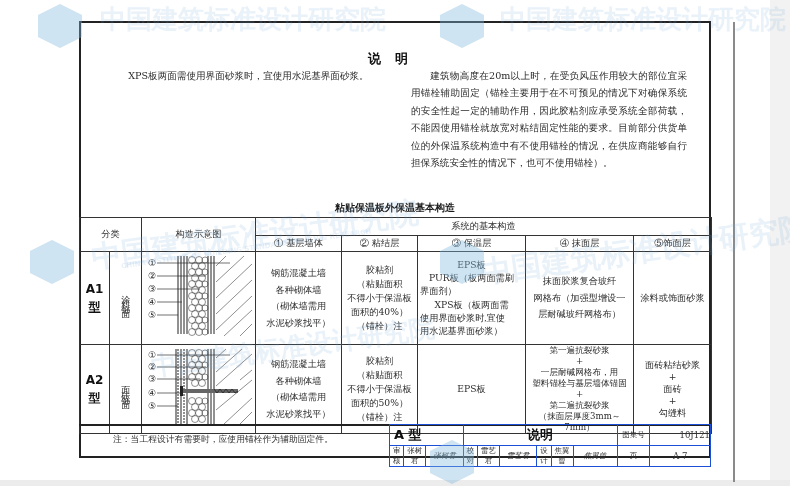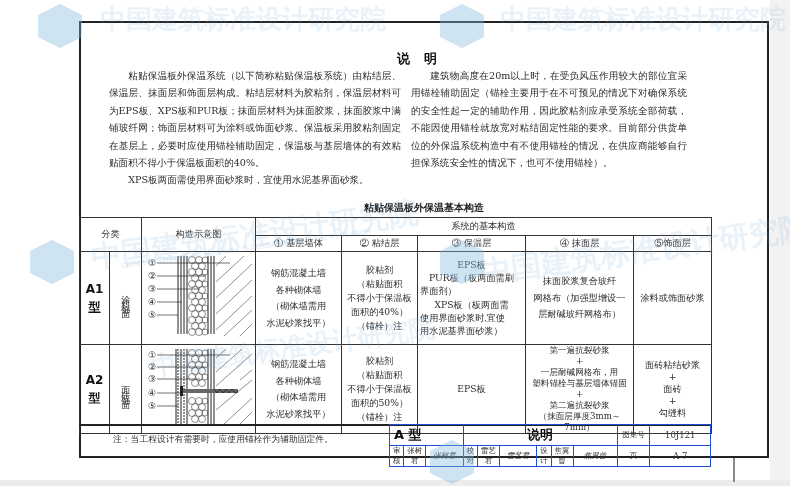--- a/index.html
+++ b/index.html
@@ -6,21 +6,21 @@
   body {
     width:790px; height:486px; position:relative; overflow:hidden;
     background:#ffffff;
     font-family:"DejaVu Serif", "Liberation Serif", serif;
     color:#2a2a2a;
   }
   .bottom-band { position:absolute; left:0; top:480px; width:790px; height:6px; background:#ececec; }
   .right-band { position:absolute; left:770px; top:0; width:20px; height:486px; background:#f2f2f2; }
   .side-rule { position:absolute; left:733px; top:22px; width:2px; height:460px; background:#8a8a8a; }
   .sheet {
-    position:absolute; left:79px; top:21px; width:690px; height:437px;
+    position:absolute; left:79px; top:21px; width:632px; height:437px;
     border:2px solid #222; background:#fff; box-sizing:border-box;
   }
   .watermark {
     position:absolute; color:rgba(120,170,215,0.16); font-family:"DejaVu Sans", sans-serif;
     font-weight:bold; pointer-events:none; white-space:nowrap;
   }
   .wm-star { position:absolute; width:44px; height:44px; pointer-events:none; }
   .wm-star::before, .wm-star::after {
     content:""; position:absolute; left:0; top:0; width:44px; height:44px;
     background:rgba(130,185,225,0.22);
@@ -58,21 +58,20 @@
 
 <div class="right-band"></div>
 <div class="bottom-band"></div>
 <div class="side-rule"></div>
 
 <div class="sheet">
 
   <div class="title">说明</div>
 
   <div class="notes-col" style="left:28px; top:44px; width:292px;">
-    <p>粘贴保温板外保温系统（以下简称粘贴保温板系统）由粘结层、保温层、抹面层和饰面层构成。粘结层材料为胶粘剂，保温层材料可为EPS板、XPS板和PUR板；抹面层材料为抹面胶浆，抹面胶浆中满铺玻纤网；饰面层材料可为涂料或饰面砂浆。保温板采用胶粘剂固定在基层上，必要时应使用锚栓辅助固定，保温板与基层墙体的有效粘贴面积不得小于保温板面积的40%。</p>
     <p>XPS板两面需使用界面砂浆时，宜使用水泥基界面砂浆。</p>
   </div>
 
   <div class="notes-col" style="left:330px; top:44px; width:276px;">
     <p>建筑物高度在20m以上时，在受负风压作用较大的部位宜采用锚栓辅助固定（锚栓主要用于在不可预见的情况下对确保系统的安全性起一定的辅助作用，因此胶粘剂应承受系统全部荷载，不能因使用锚栓就放宽对粘结固定性能的要求。目前部分供货单位的外保温系统构造中有不使用锚栓的情况，在供应商能够自行担保系统安全性的情况下，也可不使用锚栓）。</p>
   </div>
 
   <div class="table-title">粘贴保温板外保温基本构造</div>
 
   <table class="spec">
@@ -337,21 +336,21 @@
           <col style="width:20px">
           <col style="width:40px">
         <col style="width:30px">
           <col style="width:55px">
       </colgroup>
       <tbody>
           <tr style="height:21px;">
         <td colspan="3" class="big" style="text-align:left; padding-left:4px;">A 型</td>
         <td colspan="6" class="mid">说明</td>
         <td>图集号</td>
-        <td style="font-size:8.5px;">10J121</td>
+        <td style="font-size:8.5px;text-align:right;">10J121</td>
       </tr>
       <tr style="height:13px;margin-left:38px;">
         <td>审核</td>
         <td>张树君</td>
         <td class="sig">张树君</td>
         <td>校对</td>
         <td>雷艺君</td>
         <td class="sig">雷艺君</td>
         <td>设计</td>
         <td>焦翼曾</td>

